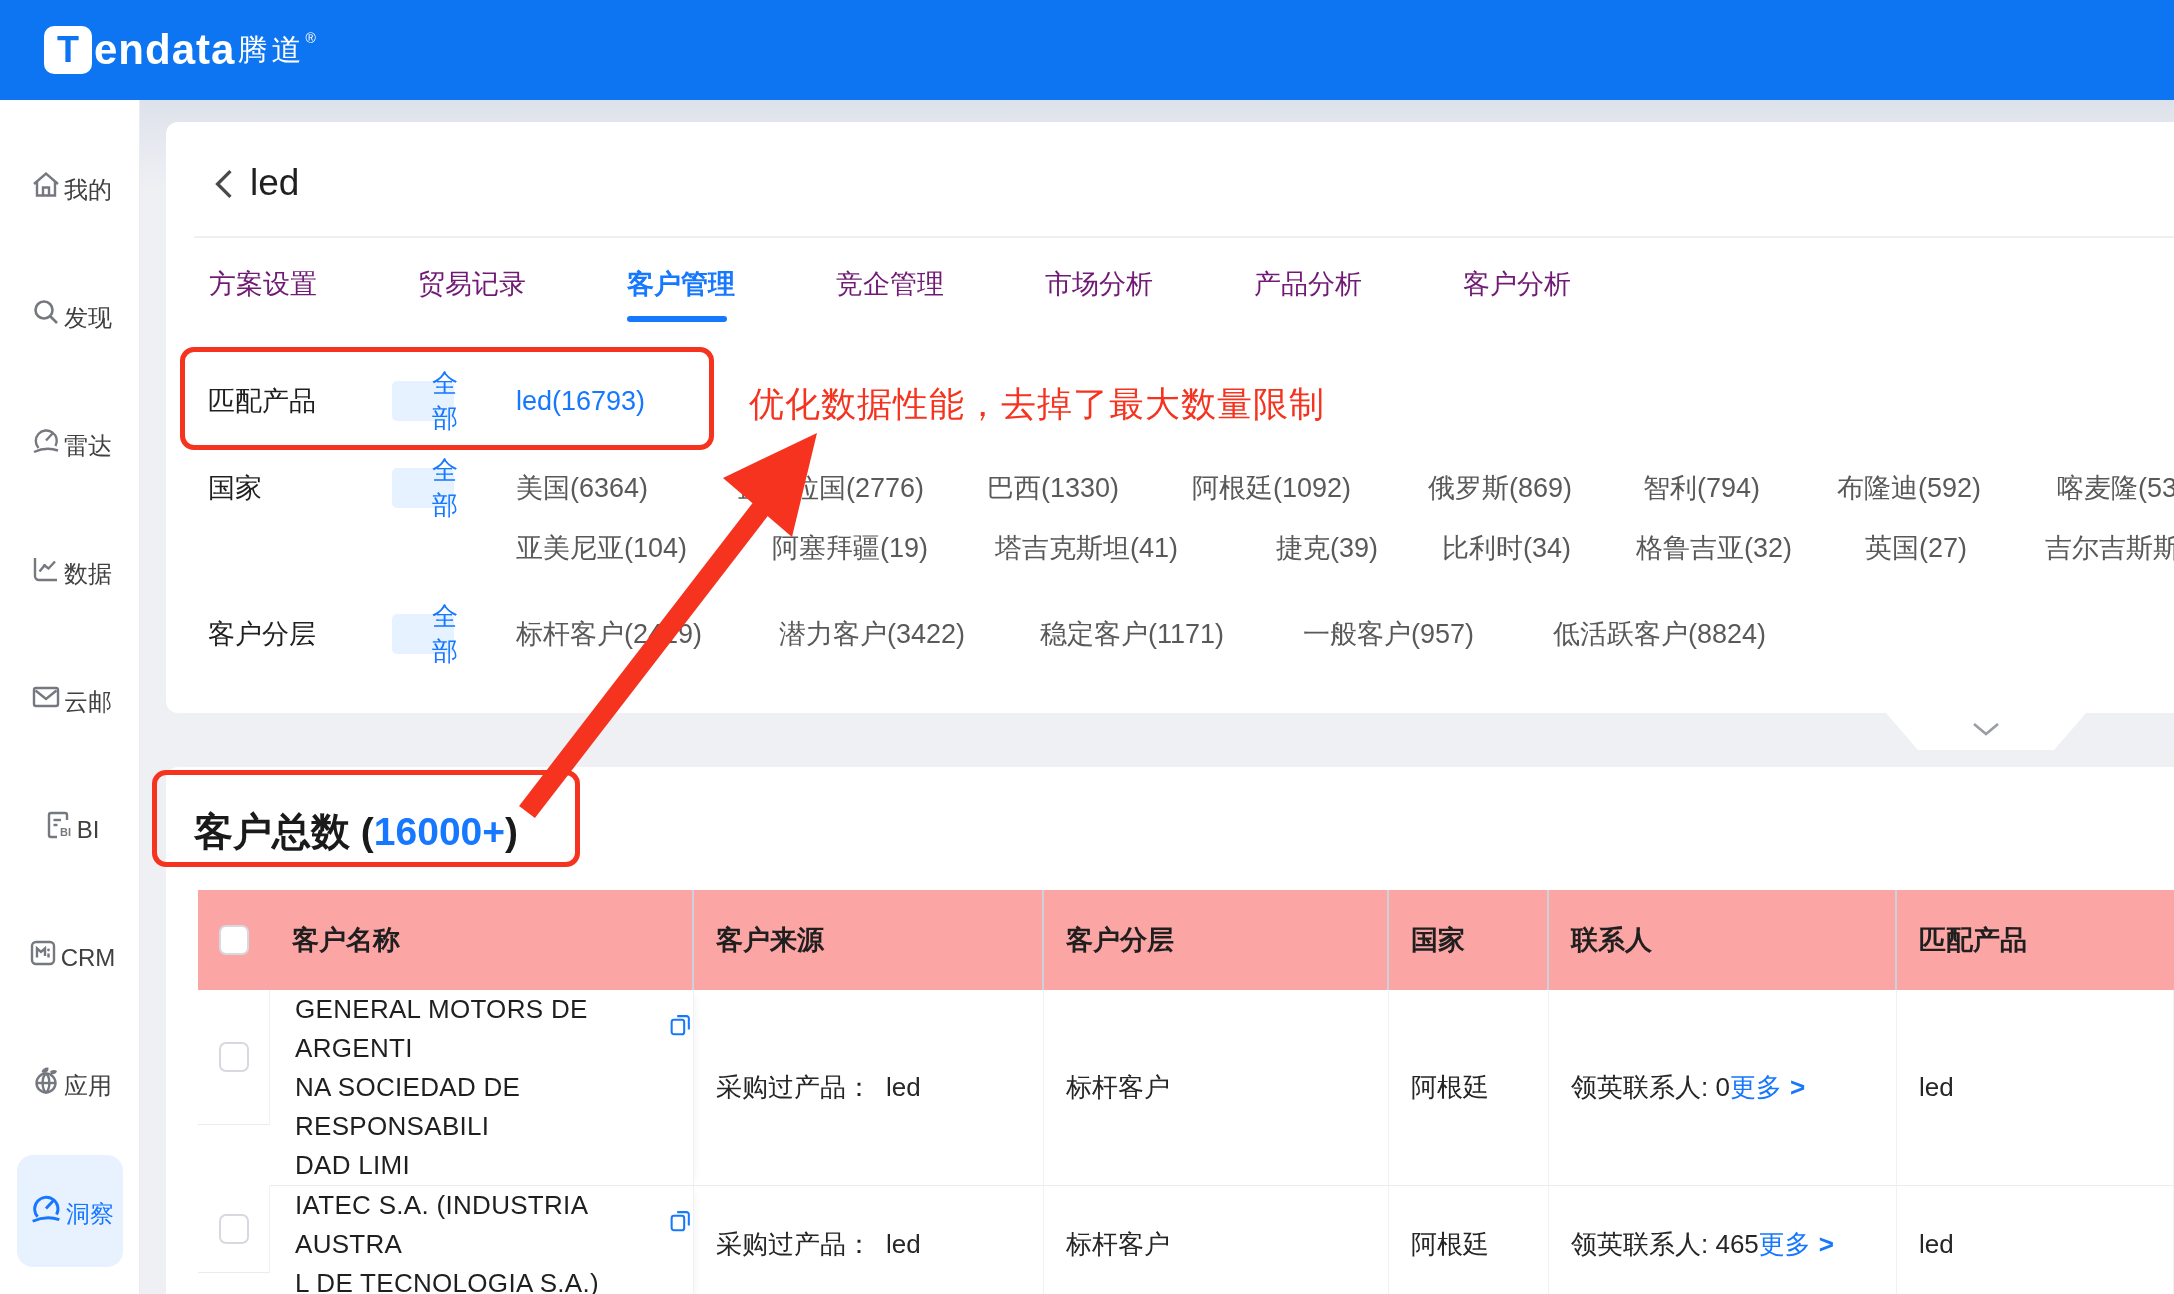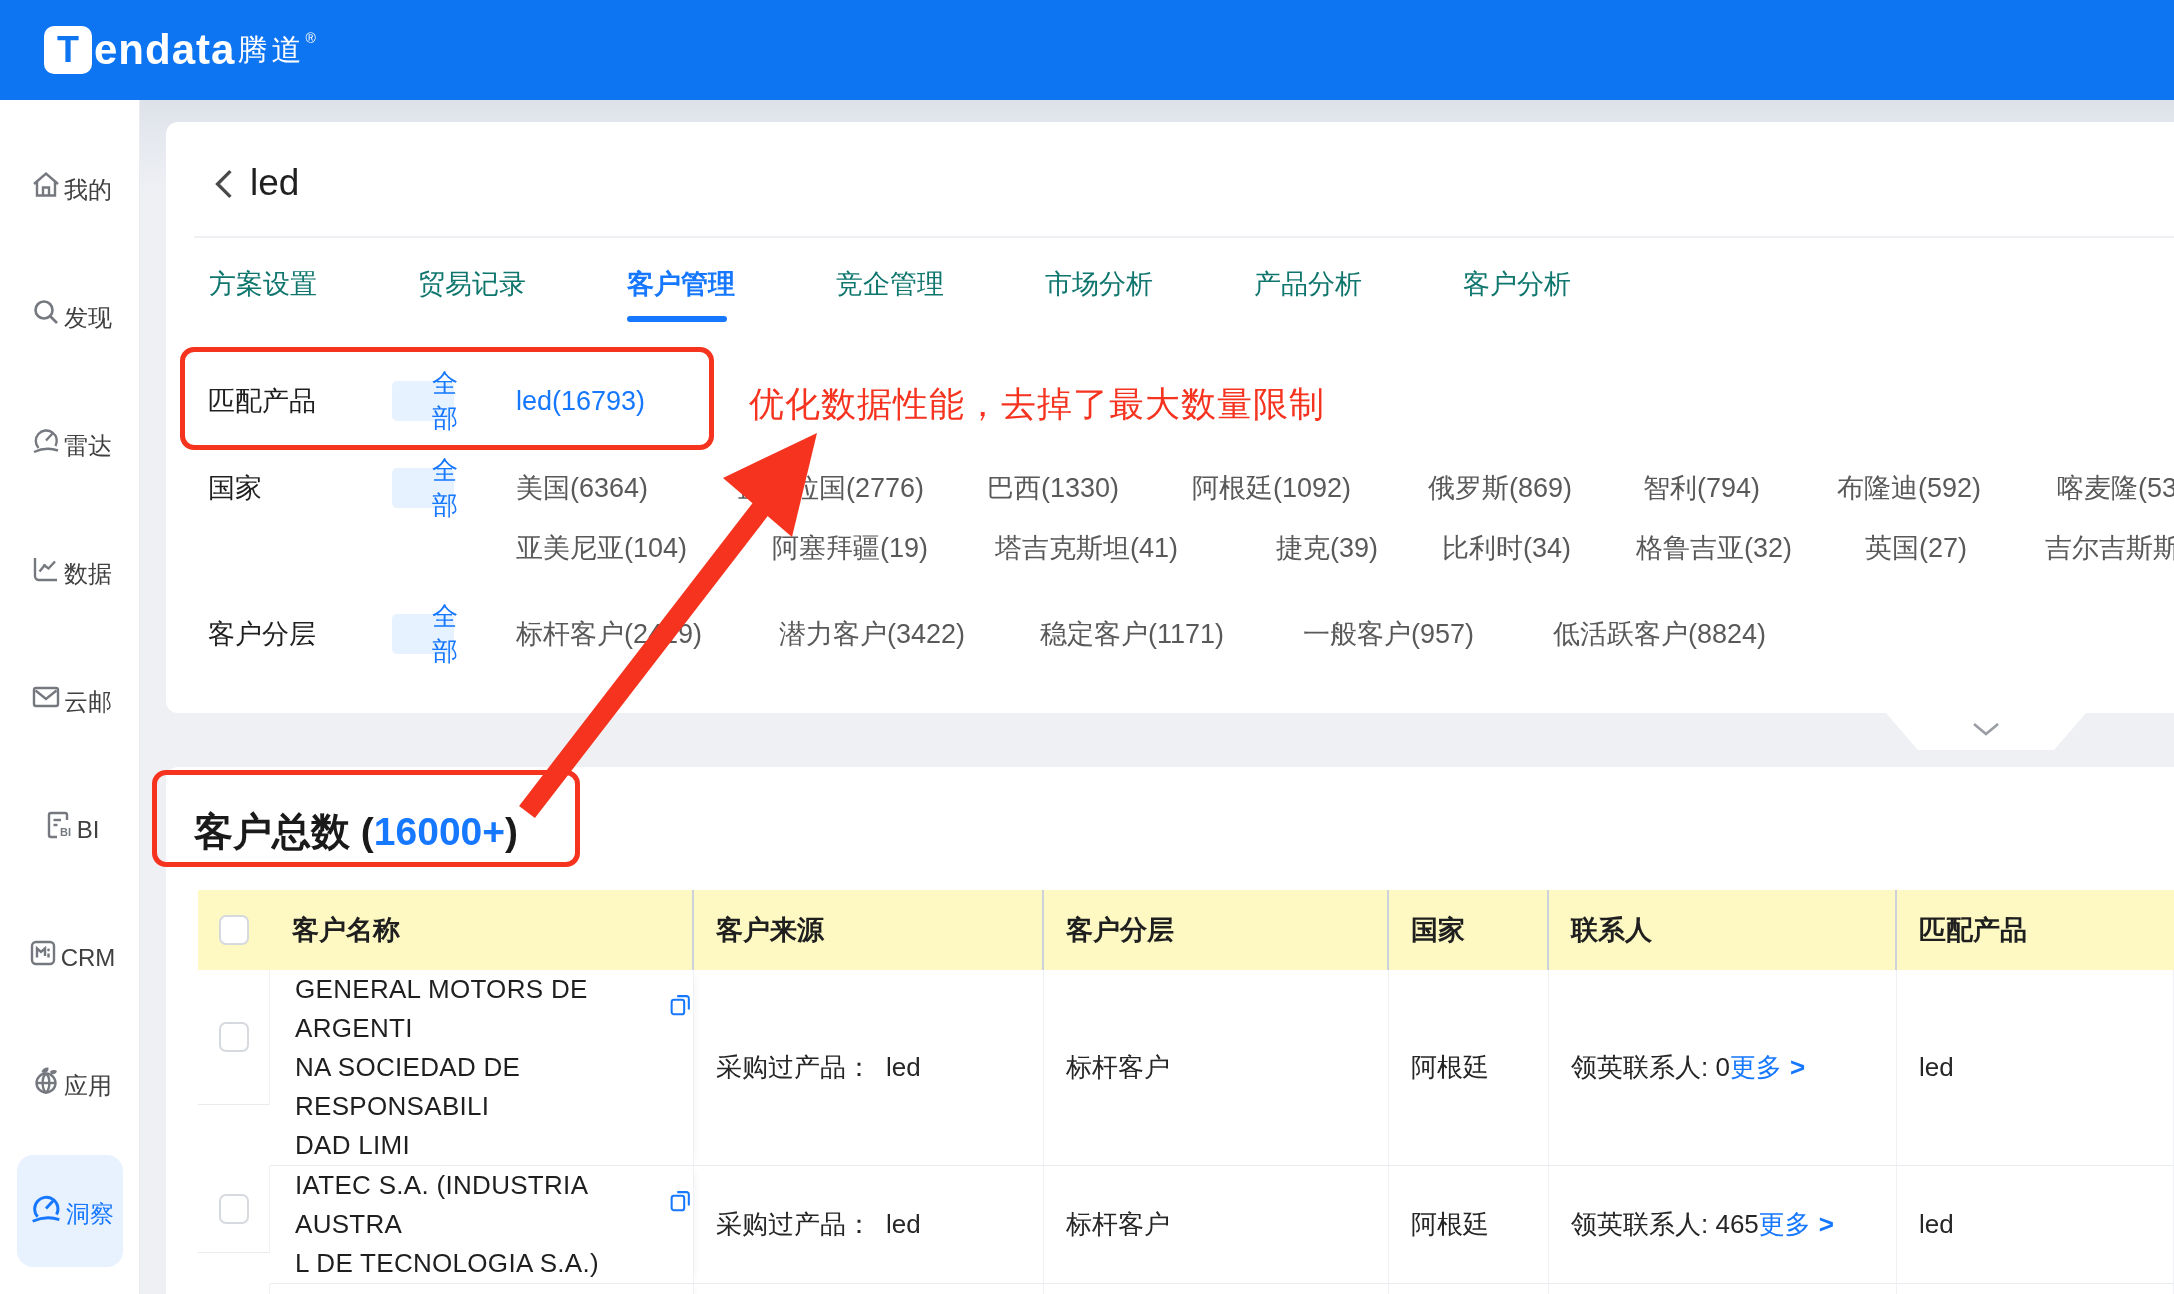--- a/index.html
+++ b/index.html
@@ -32,21 +32,21 @@
   .card1 { position:absolute; left:166px; top:122px; right:0; height:591px; background:#fff;
            border-radius:12px 0 0 12px; }
   .card2 { position:absolute; left:166px; top:767px; right:0; height:527px; background:#fff;
            border-radius:12px 0 0 0; }
 
   
   .back { position:absolute; left:42px; top:44px; width:36px; height:36px; cursor:pointer; }
   .page-title { position:absolute; left:84px; top:40px; font-size:37px; color:#1f1f1f; font-weight:500; }
   .hdiv { position:absolute; left:28px; right:0; top:114px; height:2px; background:#eef0f3; }
   .tabs { position:absolute; left:43px; top:132px; display:flex; gap:103px; }
-  .tab { width:106px; text-align:center; font-size:27px; color:#0f766e; padding:12px 0 26px; cursor:pointer; white-space:nowrap; }
+  .tab { width:106px; text-align:center; font-size:27px; color:#701a75; padding:12px 0 26px; cursor:pointer; white-space:nowrap; }
   .tab.active { color:#1677ff; font-weight:bold; }
   .tab-underline { position:absolute; left:461px; top:194px; width:100px; height:6px; background:#1677ff; border-radius:3px; }
 
   
   .fl-label { position:absolute; font-size:27px; color:#1f1f1f; transform:translateY(-50%); }
   .fl-chip  { position:absolute; width:62px; height:40px; transform:translateY(-50%); background:#e6f2ff;
               color:#1677ff; font-size:26px; display:flex; align-items:center; justify-content:center;
               border-radius:5px; cursor:pointer;padding-left:44px; }
   .fl-item  { position:absolute; transform:translateY(-50%); font-size:27px; color:#595959;
               white-space:nowrap; cursor:pointer; }
@@ -57,21 +57,21 @@
                   clip-path:polygon(0 0,100% 0,84% 100%,16% 100%); display:flex; align-items:center;
                   justify-content:center; cursor:pointer; z-index:5; }
 
   
   .summary { position:absolute; left:28px; top:38px; font-size:39px; font-weight:bold; color:#1a1a1a; }
   .summary .cnt { color:#1677ff; }
 
   
   .tbl { position:absolute; left:32px; top:123px; display:grid;
          grid-template-columns:72px 424px 350px 345px 160px 348px 277px; }
-  .th { background:#fef9c3; height:80px; display:flex; align-items:center; font-size:27px; font-weight:bold;
+  .th { background:#fca5a5; height:100px; display:flex; align-items:center; font-size:27px; font-weight:bold;
         color:#1f1f1f; padding-left:22px; }
   .th.divr { border-right:2px solid #ccd1dc; }
   .th.c-check { padding-left:0; justify-content:center; }
   .td { display:flex; align-items:center; font-size:26px; color:#262626; padding-left:22px;
         border-bottom:1px solid #e9ebee; border-right:1px solid #f0f1f4; }
   .td.c-check { padding-left:0; justify-content:center; }
   .td.c-name { background:#fff !important; padding-left:25px; align-items:flex-start; flex-direction:column;
                justify-content:center; box-shadow:6px 0 8px -6px rgba(0,0,0,0.06); }
   .name-line { font-size:26px; line-height:39px; letter-spacing:0.3px; color:#1f1f1f; display:flex; align-items:center; }
   .copy-ic { margin-left:10px; cursor:pointer; flex:0 0 auto; }

